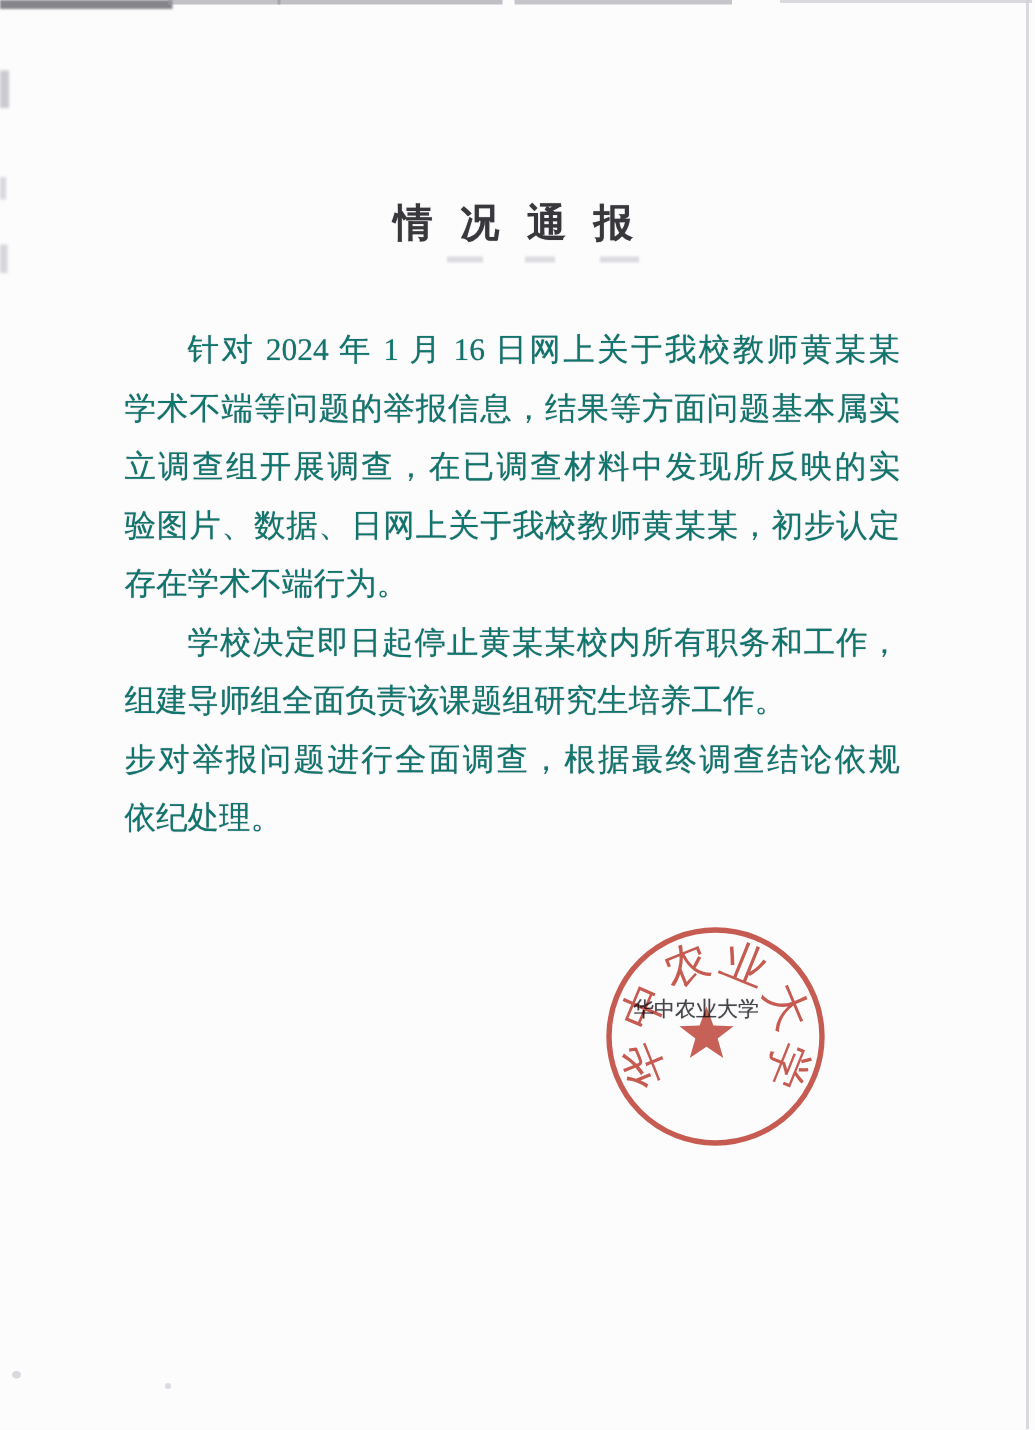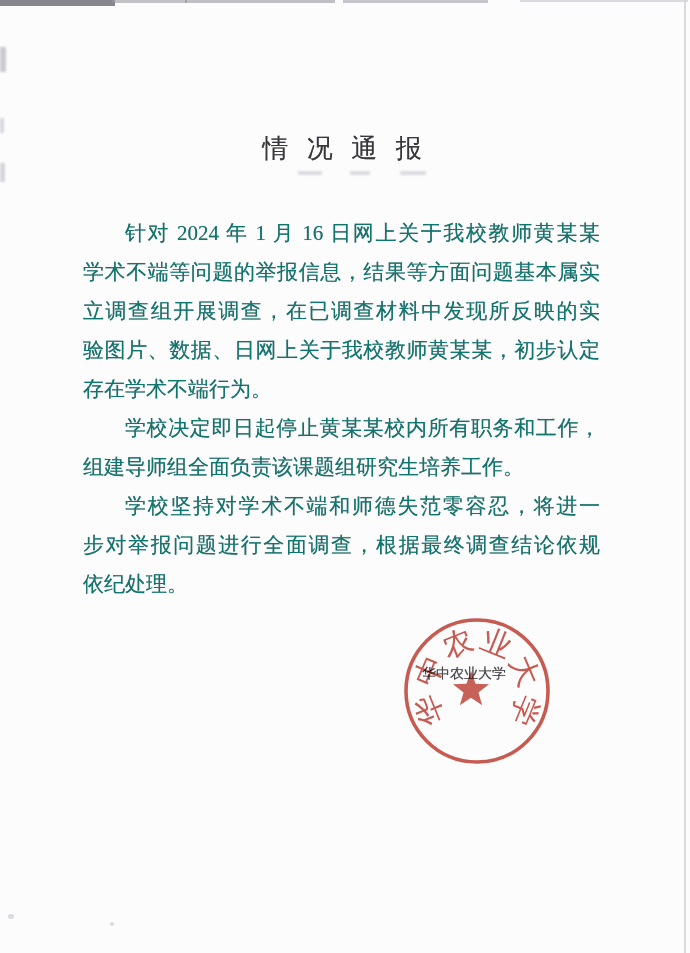--- a/index.html
+++ b/index.html
@@ -36,21 +36,21 @@
   .ghost-dashes .g2 { width: 20px; margin-right: 30px; }
   .ghost-dashes .g3 { width: 26px; }
 
   
   .doc-title {
     position: absolute;
     left: 0; top: 131px;
     width: 690px;
     text-align: center;
     font-size: 26px;
-    font-weight: normal;
+    font-weight: bold;
     letter-spacing: 6px;
     color: #38383c;
     text-shadow: 0 0 .6px rgba(56,56,60,.55);
     white-space: nowrap;
   }
   .doc-body {
     position: absolute;
     left: 83px; top: 214px;
     width: 517px;
     font-size: 21px;
@@ -114,21 +114,20 @@
       <div class="line justify">学术不端等问题的举报信息，结果等方面问题基本属实</div>
       <div class="line justify">立调查组开展调查，在已调查材料中发现所反映的实</div>
       <div class="line justify">验图片、数据、日网上关于我校教师黄某某，初步认定</div>
       <div class="line">存在学术不端行为。</div>
     </div>
     <div>
       <div class="line justify indent">学校决定即日起停止黄某某校内所有职务和工作，</div>
       <div class="line">组建导师组全面负责该课题组研究生培养工作。</div>
     </div>
     <div>
-      <div class="line justify indent">学校坚持对学术不端和师德失范零容忍，将进一</div>
       <div class="line justify">步对举报问题进行全面调查，根据最终调查结论依规</div>
       <div class="line">依纪处理。</div>
     </div>
   </div>
 
   <div class="sig-block">
     <div>华中农业大学</div>
   </div>
 
   <svg class="seal" viewBox="0 0 154 154" width="154" height="154">

